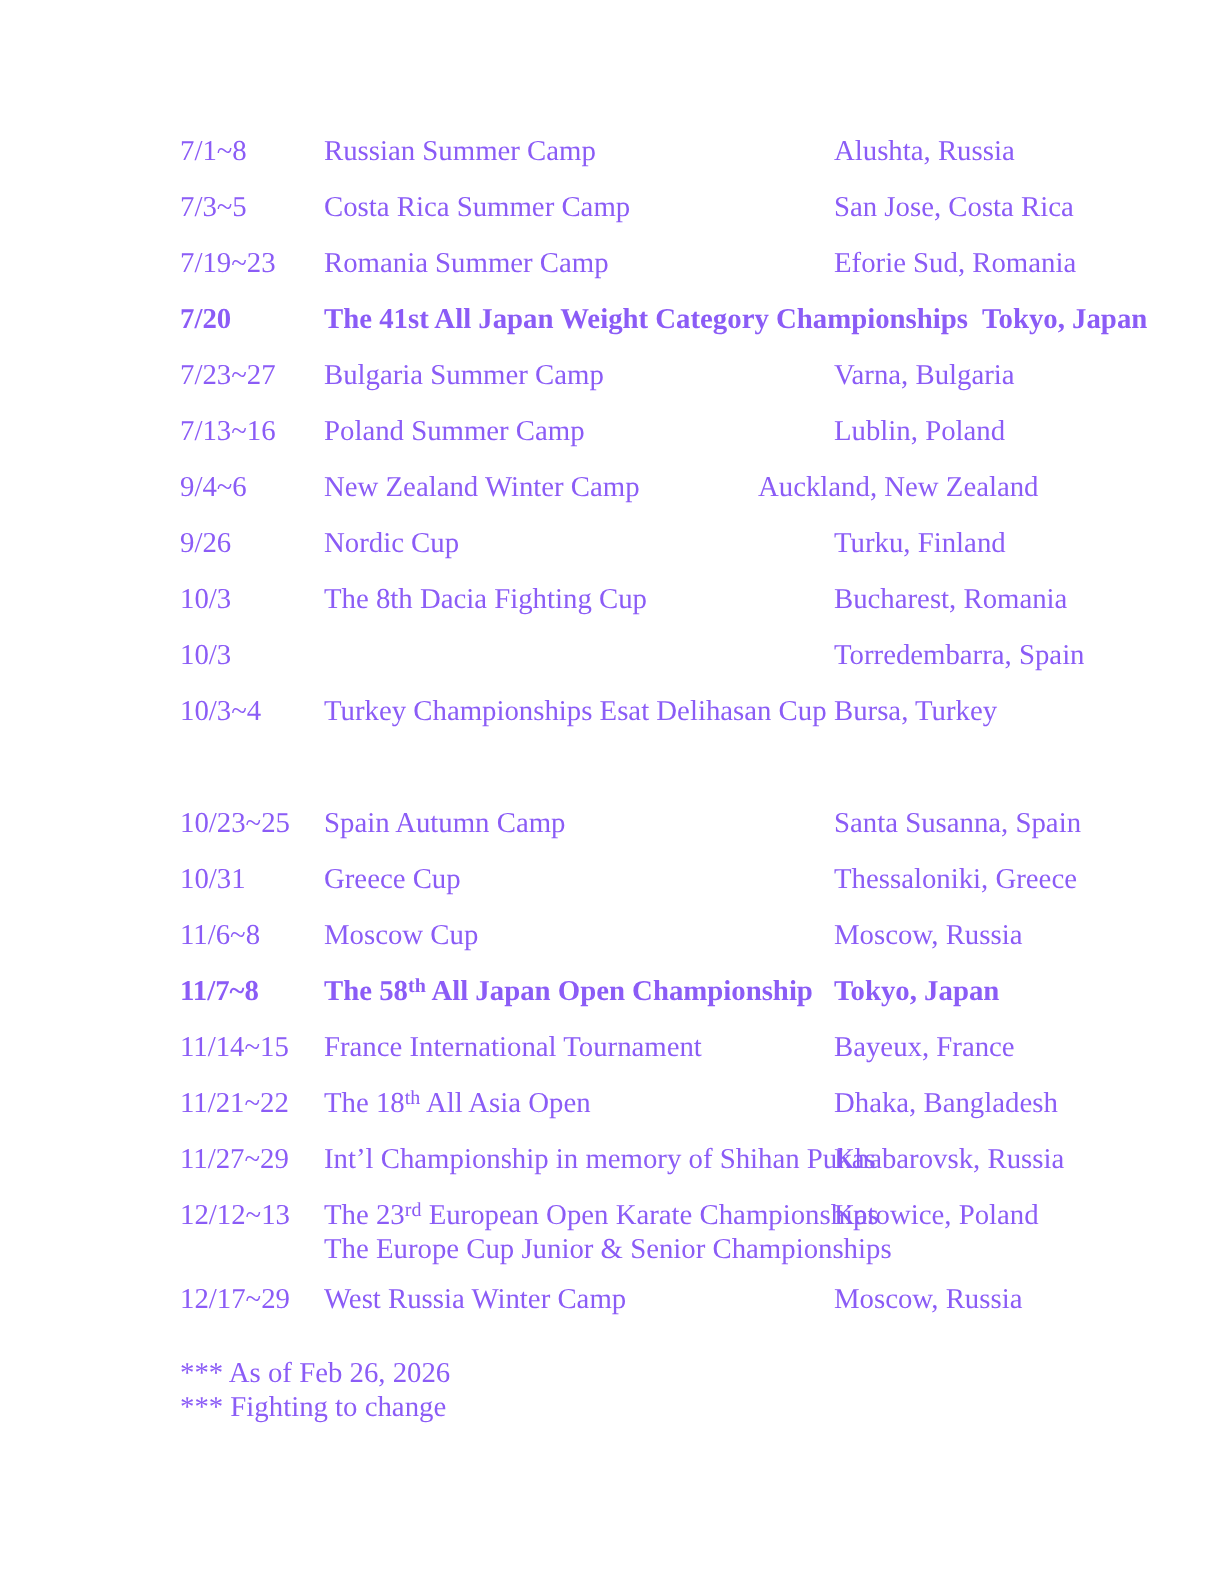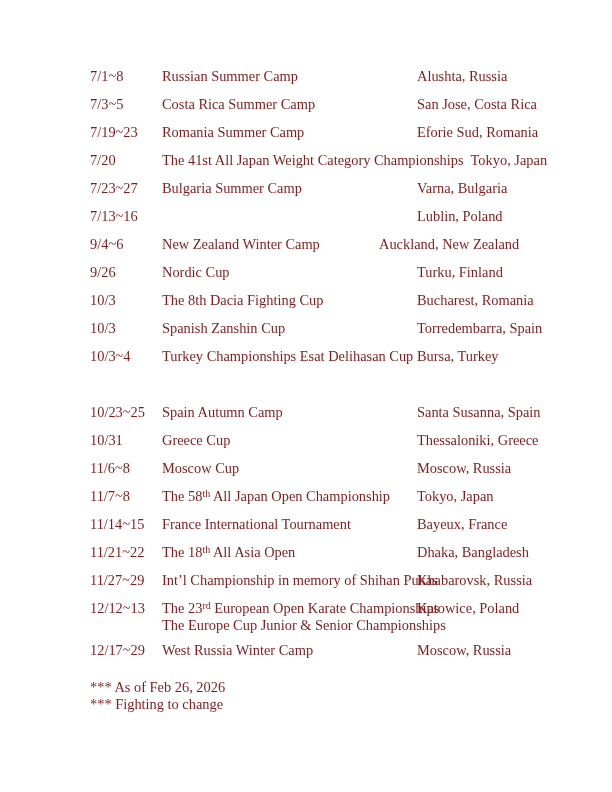--- a/index.html
+++ b/index.html
@@ -8,21 +8,21 @@
     background: #ffffff;
   }
   .page {
     position: relative;
     width: 612px;
     height: 792px;
     background: #ffffff;
     font-family: "Liberation Serif", "DejaVu Serif", serif;
     font-size: 14.4px;
     line-height: 17px;
-    color: #7f1d1d;
+    color: #8b5cf6;
     overflow: hidden;
   }
   .row {
     position: absolute;
     left: 90px;
     width: 480px;
     height: 17px;
   }
   .row.double { height: 34px; }
   .cell-date {
@@ -39,21 +39,21 @@
   }
   .cell-loc {
     position: absolute;
     left: 327px;
     top: 0;
     white-space: nowrap;
   }
   .cell-loc.loc-shift {      
     left: 289px;
   }
-  .bold { font-weight: normal; }
+  .bold { font-weight: bold; }
   .sup {
     font-size: 10px;
     position: relative;
     top: -4.5px;
     line-height: 0;
   }
   .loc-inline {
     margin-left: 7px;        
     white-space: nowrap;
   }
@@ -96,20 +96,21 @@
   </div>
 
   <div class="row" style="top:180px">
     <span class="cell-date">7/23~27</span>
     <span class="cell-event">Bulgaria Summer Camp</span>
     <span class="cell-loc">Varna, Bulgaria</span>
   </div>
 
   <div class="row" style="top:208px">
     <span class="cell-date">7/13~16</span>
+    <span class="cell-event">Poland Summer Camp</span>
     <span class="cell-loc">Lublin, Poland</span>
   </div>
 
   <div class="row" style="top:236px">
     <span class="cell-date">9/4~6</span>
     <span class="cell-event">New Zealand Winter Camp</span>
     <span class="cell-loc loc-shift">Auckland, New Zealand</span>
   </div>
 
   <div class="row" style="top:264px">
@@ -119,21 +120,20 @@
   </div>
 
   <div class="row" style="top:292px">
     <span class="cell-date">10/3</span>
     <span class="cell-event">The 8th Dacia Fighting Cup</span>
     <span class="cell-loc">Bucharest, Romania</span>
   </div>
 
   <div class="row" style="top:320px">
     <span class="cell-date">10/3</span>
-    <span class="cell-event">Spanish Zanshin Cup</span>
     <span class="cell-loc">Torredembarra, Spain</span>
   </div>
 
   <div class="row" style="top:348px">
     <span class="cell-date">10/3~4</span>
     <span class="cell-event">Turkey Championships Esat Delihasan Cup</span>
     <span class="cell-loc">Bursa, Turkey</span>
   </div>
 
 

